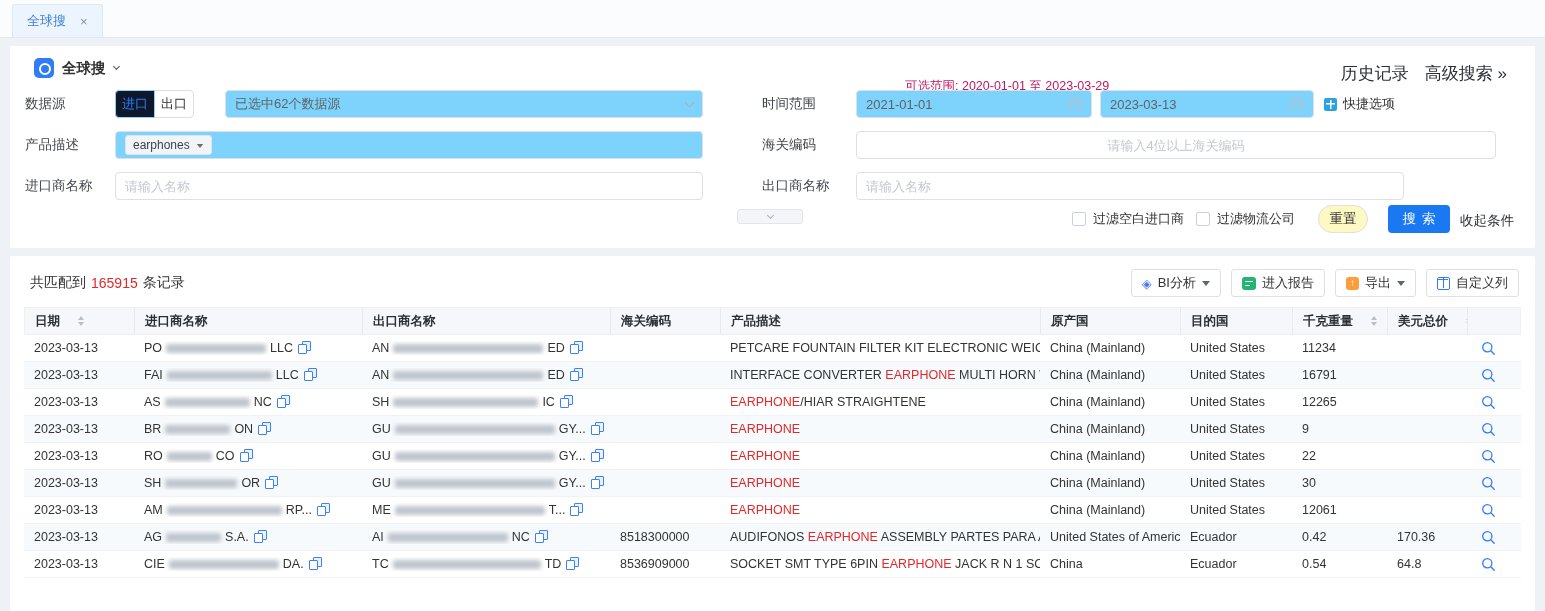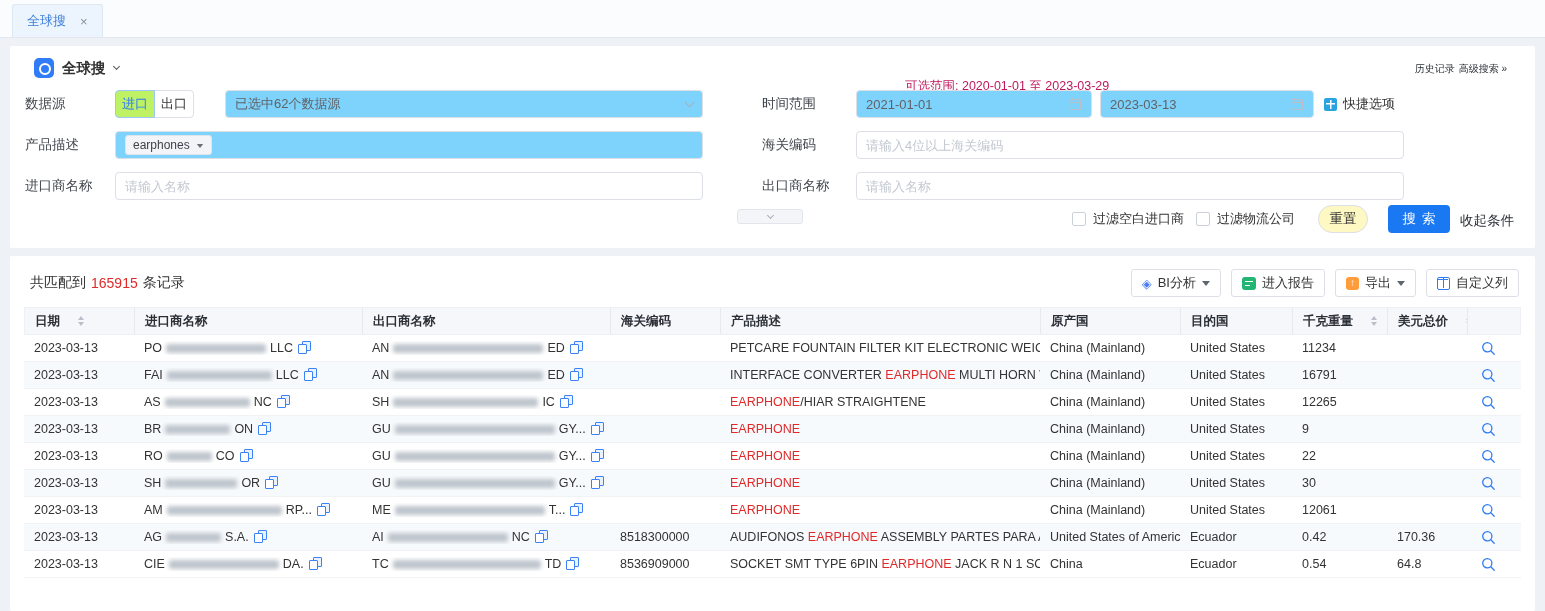--- a/index.html
+++ b/index.html
@@ -15,21 +15,21 @@
 
   
   .panel{background:#fff;margin:8px 10px;border-radius:2px;position:relative}
   .form-panel{height:202px}
   .results-panel{height:355px;overflow:hidden}
 
   
   .fp-appselect{position:absolute;left:24px;top:12px;display:flex;align-items:center;gap:8px;font-weight:bold;font-size:14.5px;cursor:pointer}
   .badge{width:20px;height:20px;border-radius:5px;background:#2f7cf6;position:relative}
   .badge::before{content:"";position:absolute;left:5px;top:5px;width:8px;height:8px;border:2px solid #fff;border-radius:50%}
-  .fp-links{position:absolute;right:28px;top:16px;display:flex;gap:4px;font-size:10px;color:#2b2f36}
+  .fp-links{position:absolute;right:28px;top:16px;display:flex;gap:16px;font-size:17px;color:#2b2f36}
   .fp-links .link{cursor:pointer}
   .hint-red{position:absolute;left:895px;top:32px;color:#be185d;font-size:12.5px}
 
   .flabel{position:absolute;width:80px;text-align:left;font-size:13.5px;color:#42464d;line-height:16px}
   .lab-left{left:15px}
   .lab-right{left:752px}
 
   .input{position:absolute;height:28px;border:1px solid #dcdfe6;border-radius:4px;background:#7dd3fc;display:flex;align-items:center;padding:0 9px;font-size:13px;color:#606266}
   .input-el{position:absolute;height:28px;border:1px solid #dcdfe6;border-radius:4px;background:#fff;padding:0 9px;font-size:13px;color:#606266}
   .input-el::placeholder{color:#c3c8d0}
@@ -37,21 +37,21 @@
   .datefield{justify-content:space-between;cursor:pointer}
 
   .chev{width:7px;height:7px;border-right:1.6px solid #a8afbb;border-bottom:1.6px solid #a8afbb;transform:rotate(45deg);margin-top:-3px}
   .chev-sm{width:5px;height:5px;border-color:#555}
   .caret-down{width:0;height:0;border:4px solid transparent;border-top:5px solid #5f6670;margin-top:5px}
 
   .toggle{position:absolute;display:flex}
   .tg{width:40px;height:28px;font-size:13px;border:1px solid #dcdfe6;background:#fff;color:#333}
   .tg:first-child{border-radius:4px 0 0 4px}
   .tg:last-child{border-radius:0 4px 4px 0;margin-left:-1px}
-  .tg.active{background:#bef264;color:#2f7cf6;border-color:#9cc7fb;position:relative;z-index:1}
+  .tg.active{background:#0f172a;color:#2f7cf6;border-color:#9cc7fb;position:relative;z-index:1}
 
   .tag{display:inline-flex;align-items:center;gap:6px;background:#f2f4f7;border:1px solid #e0e4ea;border-radius:3px;padding:0 7px;height:20px;font-size:12px;color:#3e434b;cursor:pointer}
   .tag .caret-down{margin-top:4px;border-top-color:#6a707a;transform:scale(.8)}
 
   .quickbtn{position:absolute;display:flex;align-items:center;gap:6px;font-size:13px;color:#333;height:24px;cursor:pointer}
   .icon-grid{width:13px;height:13px;border-radius:2px;background-color:#2aa4e0;background-image:linear-gradient(#fff,#fff),linear-gradient(#fff,#fff);background-size:1.5px 9px,9px 1.5px;background-position:center;background-repeat:no-repeat}
 
   .expander{position:absolute;width:66px;height:15px;background:#f3f5f8;border:1px solid #e2e6ec;border-radius:3px;display:flex;align-items:center;justify-content:center;cursor:pointer}
   .expander .chev{width:5px;height:5px;margin-top:-2px}
 
@@ -169,21 +169,21 @@
 
   <span class="flabel lab-left" style="top:91px">产品描述</span>
   <div class="input" style="left:105px;top:85px;width:588px">
     <span class="tag">
       <span>earphones</span>
       <span class="caret-down"></span>
     </span>
   </div>
 
   <span class="flabel lab-right" style="top:91px">海关编码</span>
-  <input class="input-el" style="left: 846px; top: 85px; width: 548px;" placeholder="请输入4位以上海关编码">
+  <input class="input-el" style="left: 846px; top: 85px; width: 640px; text-align: center;" placeholder="请输入4位以上海关编码">
 
   <span class="flabel lab-left" style="top:132px">进口商名称</span>
   <input class="input-el" style="left: 105px; top: 126px; width: 588px;" placeholder="请输入名称">
 
   <span class="flabel lab-right" style="top:132px">出口商名称</span>
   <input class="input-el" style="left: 846px; top: 126px; width: 548px;" placeholder="请输入名称">
 
   <div class="expander" style="left:727px;top:163px">
     <span class="chev"></span>
   </div>

